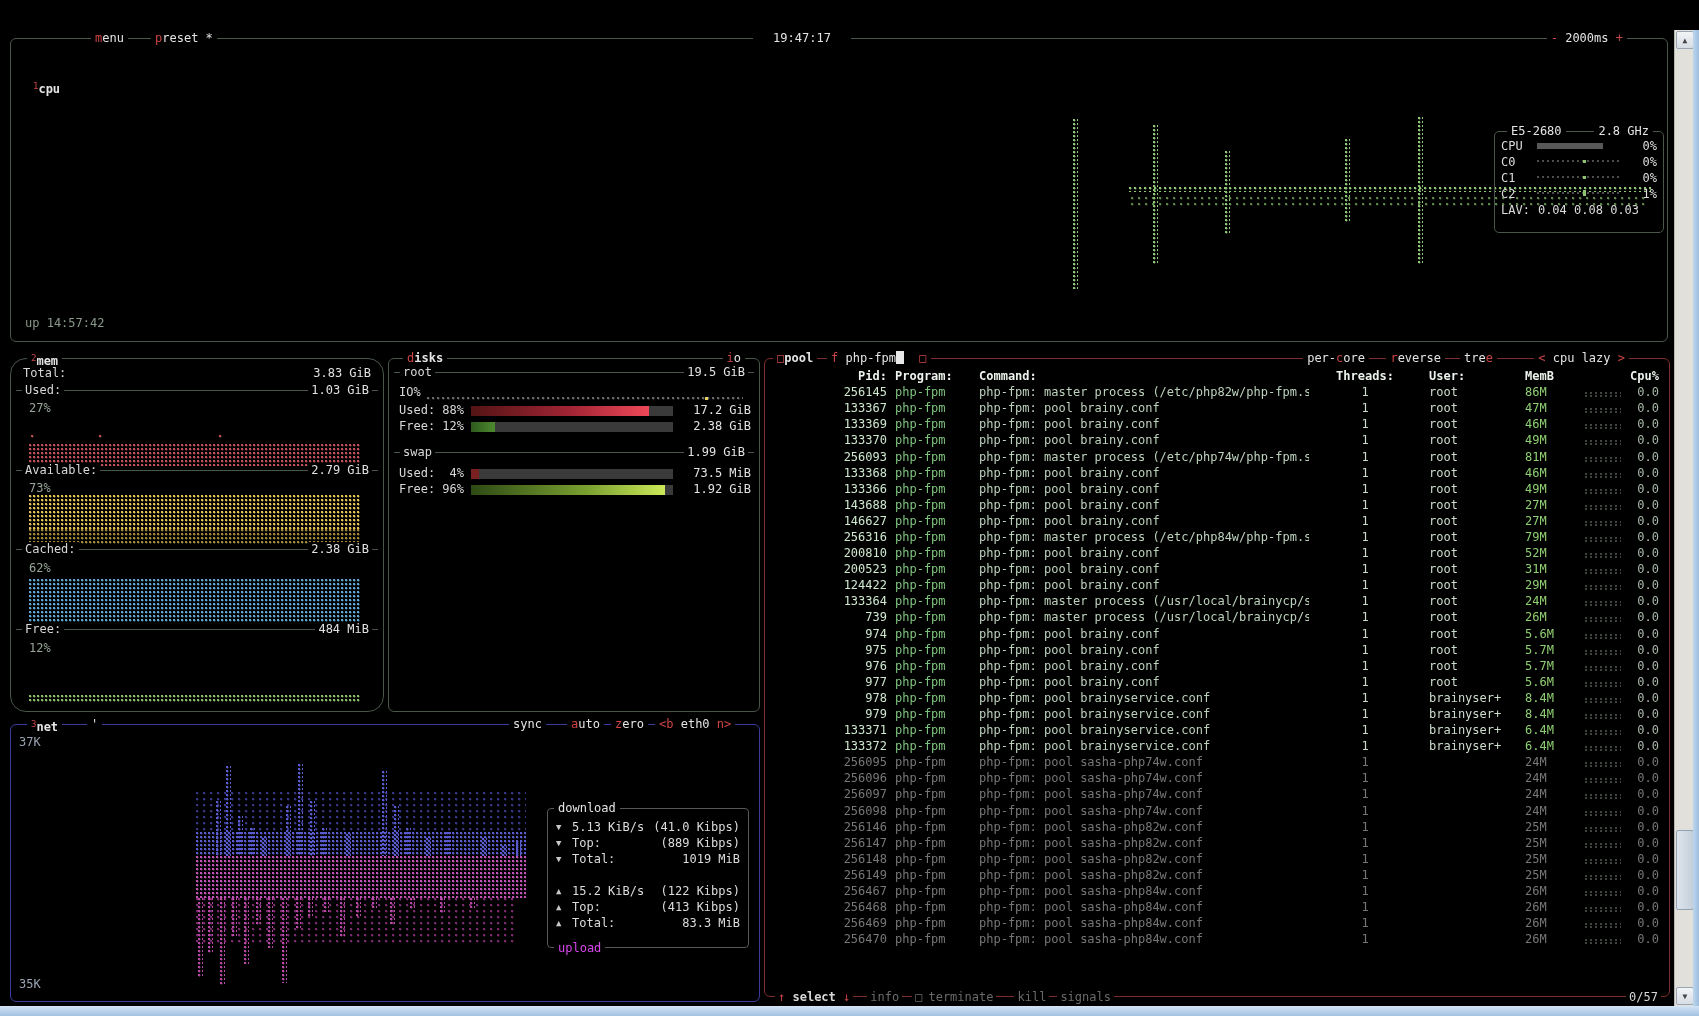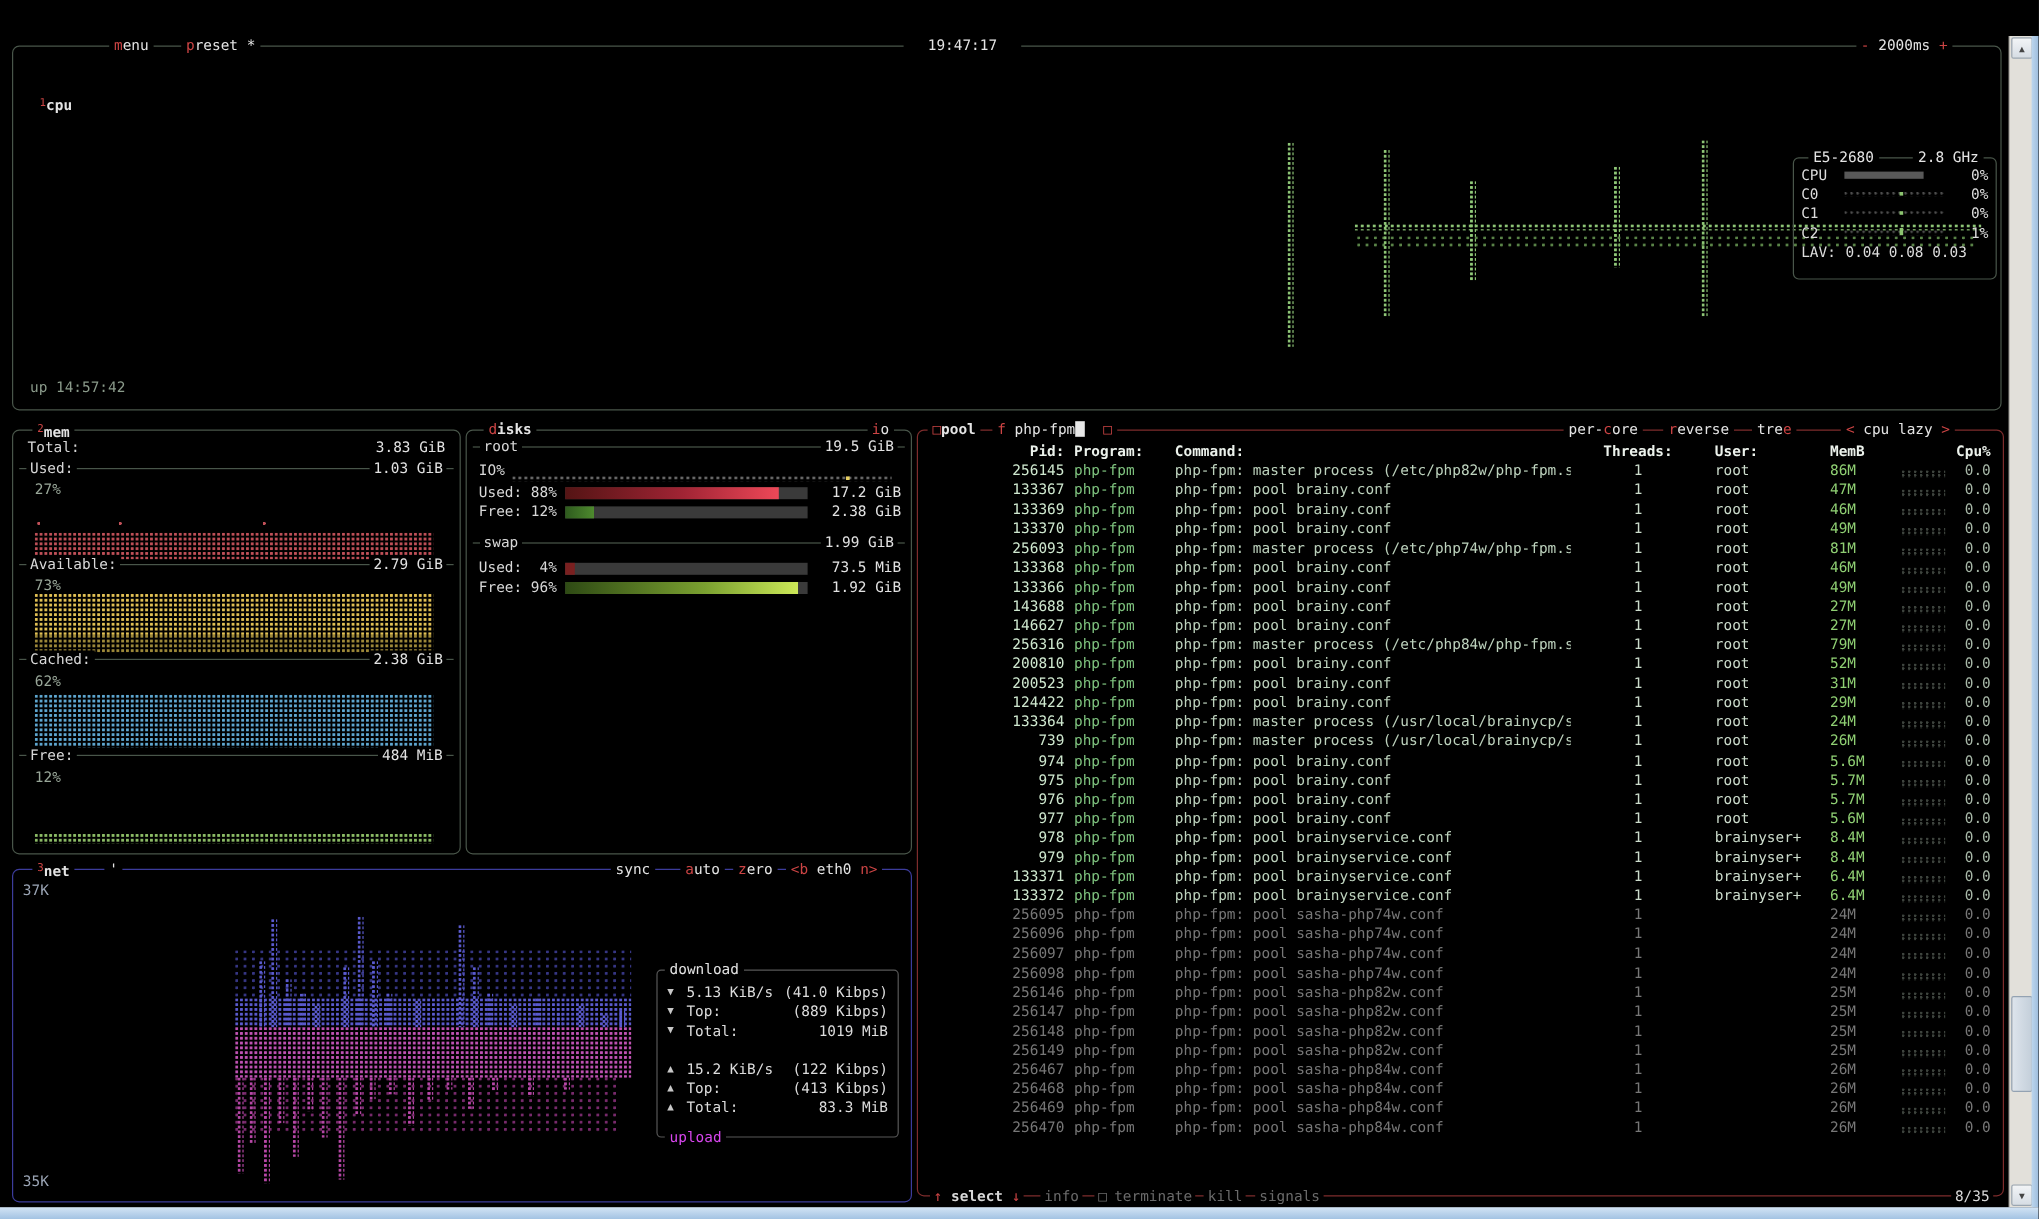--- a/index.html
+++ b/index.html
@@ -138,21 +138,21 @@
         <div class="mrow">
           <span style="color:#dcdcdc;">LAV:</span>
           <span style="margin-left:8px;color:#dcdcdc;">0.04 0.08 0.03</span>
         </div>
       </div>
     </div>
 
     <span style="position:absolute;left:14px;top:277px;color:#8a9a8a;">up 14:57:42</span>
   </div>
 
-  <div class="panel" id="mem" style="left:10px;top:358px;width:372px;height:352px;">
+  <div class="panel" id="mem" style="left:10px;top:358px;width:372px;height:352px;border-radius:16px;">
     <span class="blabel" style="left:16px;"><span class="sup">2</span><b>mem</b></span>
 
     <div style="position:absolute;left:12px;right:12px;top:7px;display:flex;">
       <span>Total:</span>
         <span class="val" style="margin-left:auto;">3.83 GiB</span>
     </div>
 
     <div class="divider" style="top:31px;">
       <span class="drow-label" style="left:6px;">Used:</span>
       <span class="drow-label val" style="right:6px;">1.03 GiB</span>
@@ -708,23 +708,23 @@
           <span class="c7"></span>
           <span class="c8">0.0</span>
         </div>
       </div>
 
     <div style="position:absolute;bottom:-8px;left:10px;right:8px;display:flex;align-items:center;">
       <span class="pfoot-item"><span class="key">↑</span> <b>select</b> <span class="key">↓</span></span>
       <span class="pfoot-item dimf" style="margin-left:14px;">info</span>
       <span class="pfoot-item dimf" style="margin-left:10px;">□</span>
       <span class="pfoot-item dimf">terminate</span>
-      <span class="pfoot-item dimf" style="margin-left:7px;text-align:right;">kill</span>
+      <span class="pfoot-item dimf" style="margin-left:18px;text-align:right;">kill</span>
       <span class="pfoot-item dimf" style="margin-left:8px;">signals</span>
-      <span class="pfoot-item" style="margin-left:auto;">8/35</span>
+      <span class="pfoot-item" style="margin-left:auto;">0/57</span>
     </div>
   </div>
 
   <div id="scrollbar">
     <span class="sbtn" id="sb-up">▲</span>
     <span id="sb-thumb"></span>
     <span class="sbtn" id="sb-down">▼</span>
   </div>
   <div id="frame-right"></div>
   <div id="frame-bottom"></div>

